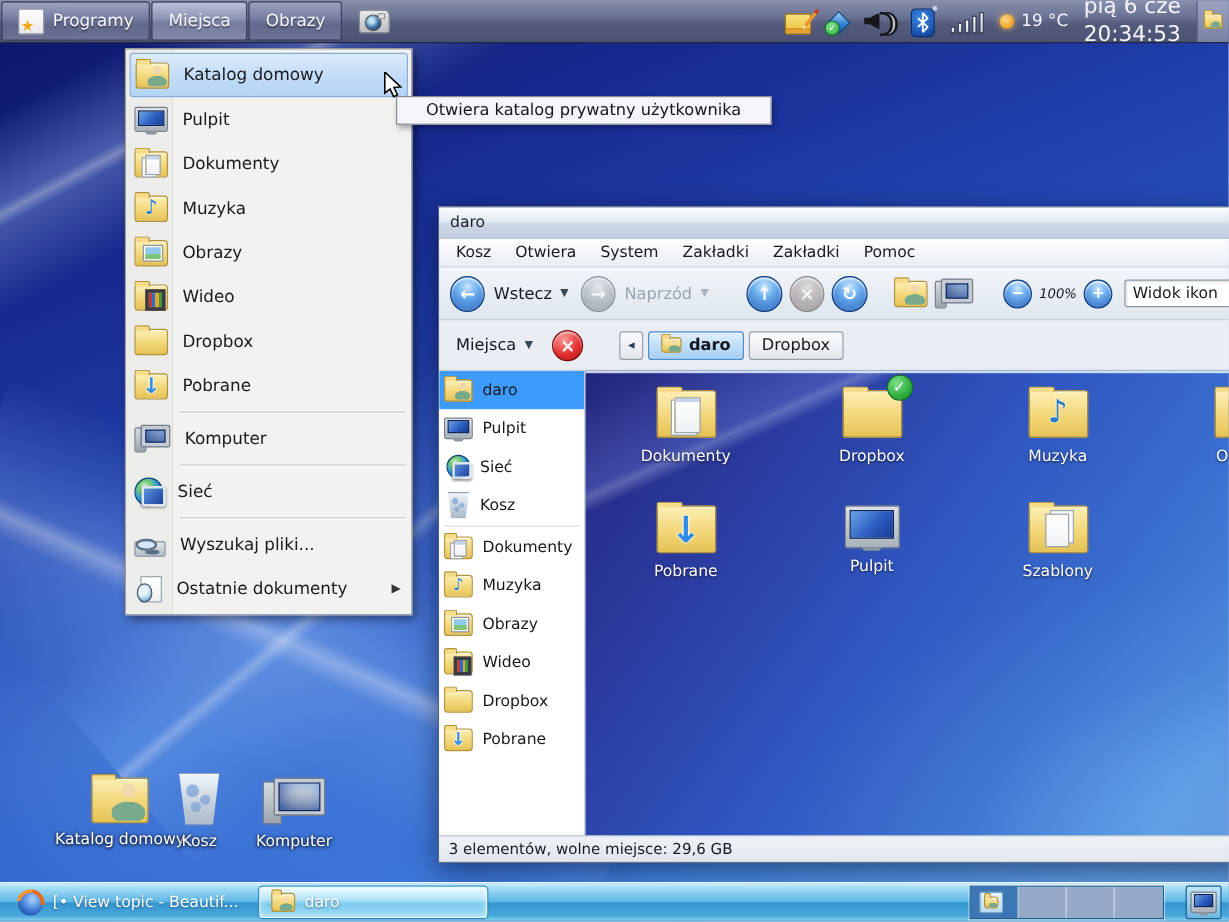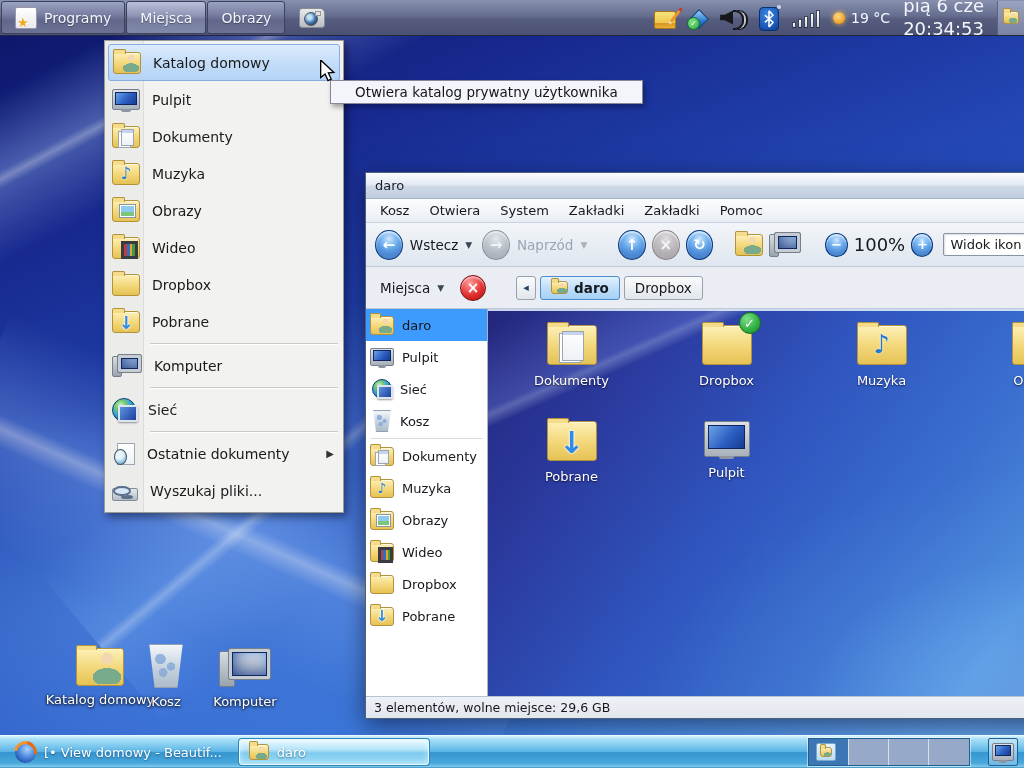--- a/index.html
+++ b/index.html
@@ -166,21 +166,21 @@
     display:flex; align-items:center; justify-content:center; border:1px solid #0a3a7e;
     background:radial-gradient(circle at 50% 28%,#cfe6fc 0%,#6db0f0 35%,#2268c4 68%,#0d3f8e 100%);
     box-shadow:inset 0 2px 2px rgba(255,255,255,.75), inset 0 -7px 9px rgba(180,220,255,.35); }
   .navb.sm { width:24px; height:24px; font-size:13px; }
   .navb.dis { filter:grayscale(.85); opacity:.5; }
   .navb.stop { background:radial-gradient(circle at 50% 30%,#f6c6c6 0%,#e07070 40%,#b82424 72%,#7e1010 100%); border-color:#6e0e0e; }
   .tb-lbl { font-size:13.5px; color:#15181d; margin:0 1px; }
   .tb-lbl.dis { color:#9aa6b2; }
   .caret { font-size:9px; color:#3a4754; margin-right:4px; }
   .caret.dis { color:#a8b2bc; }
-  .zoomtxt { font-size:18px; color:#15181d; }
+  .zoomtxt { font-size:11px; color:#15181d;font-style:italic; }
   .viewsel { margin-left:4px; width:120px; background:#fff; border:1px solid #8b95a2; border-radius:2px;
     box-shadow:inset 1px 1px 2px #d6dce4; padding:3px 6px; font-size:13px; color:#15181d; }
   .locbar { height:42px; background:#eaeef4; border-bottom:1px solid #c0c9d5; display:flex; align-items:center; padding:0 10px; gap:8px; }
   .loc-places { display:flex; align-items:center; gap:7px; font-size:13.5px; color:#15181d; padding:3px 4px; }
   .xbtn { width:26px; height:26px; border-radius:50%; color:#fff; font-size:15px; font-weight:800;
     display:flex; align-items:center; justify-content:center; border:1px solid #7c0c0c;
     background:radial-gradient(circle at 38% 30%,#ff9a9a,#e23030 55%,#a80f0f); box-shadow:inset 0 2px 2px rgba(255,255,255,.6); }
   .crumbs { display:flex; align-items:stretch; margin-left:22px; gap:4px; }
   .crumb-nav { width:20px; display:flex; align-items:center; justify-content:center; font-size:11px; color:#23415e;
     background:linear-gradient(#fafbfc,#e2e6ec); border:1px solid #98a1ad; border-radius:3px; }
@@ -322,27 +322,27 @@
     <span class="ico computerT" style="width:30px;height:23px"></span>
     <span class="lbl">Komputer</span>
   </div>
   <div class="pm-sep"></div>
   <div class="pm-item">
     <span class="ico globe net" style="width:24px;height:24px"></span>
     <span class="lbl">Sieć</span>
   </div>
   <div class="pm-sep"></div>
   <div class="pm-item">
+    <span class="ico searchd" style="width:26px;height:13px;margin-top:8px"></span>
+    <span class="lbl">Wyszukaj pliki...</span>
+  </div>
+  <div class="pm-item">
     <span class="ico recent" style="width:18px;height:22px;margin-left:5px"></span>
     <span class="lbl">Ostatnie dokumenty</span>
     <span class="pm-sub">▶</span>
-  </div>
-  <div class="pm-item">
-    <span class="ico searchd" style="width:26px;height:13px;margin-top:8px"></span>
-    <span class="lbl">Wyszukaj pliki...</span>
   </div>
 </div>
 
 <div id="fm">
   <div class="titlebar">
     <span>daro</span>
   </div>
   <div class="menubar">
     <span class="mi">Kosz</span>
     <span class="mi">Otwiera</span>
@@ -455,20 +455,24 @@
           <span class="flabel">Obrazy</span>
         </div>
         <div class="fitem">
           <span class="ico fld f-down fico" style="font-size:30px"></span>
           <span class="flabel">Pobrane</span>
         </div>
         <div class="fitem">
           <span class="ico monitor fico" style="width:46px;height:36px"></span>
           <span class="flabel">Pulpit</span>
         </div>
+        <div class="fitem">
+          <span class="ico fld f-tmpl fico"></span>
+          <span class="flabel">Szablony</span>
+        </div>
       </div>
     </div>
   </div>
   <div class="statusbar">
     <span>3 elementów, wolne miejsce: 29,6 GB</span>
   </div>
 </div>
 
 <div class="dicon" style="left:45px;top:648px">
   <span class="ico fld f-person" style="width:48px;height:38px"></span>
@@ -479,21 +483,21 @@
   <span class="dlabel">Kosz</span>
 </div>
 <div class="dicon" style="left:190px;top:648px">
   <span class="ico computerT" style="width:52px;height:40px"></span>
   <span class="dlabel">Komputer</span>
 </div>
 
 <div id="taskbar">
   <div class="task">
     <span class="ico ff"></span>
-    <span>[• View domowy - Beautif...</span>
+    <span>[• View topic - Beautif...</span>
   </div>
   <div class="task active">
     <span class="ico fld f-person" style="width:20px;height:16px"></span>
     <span>daro</span>
   </div>
   <div id="wsswitch">
     <div class="ws active">
       <span class="miniwin">
         <span class="ico fld f-person" style="width:12px;height:10px"></span>
       </span>

